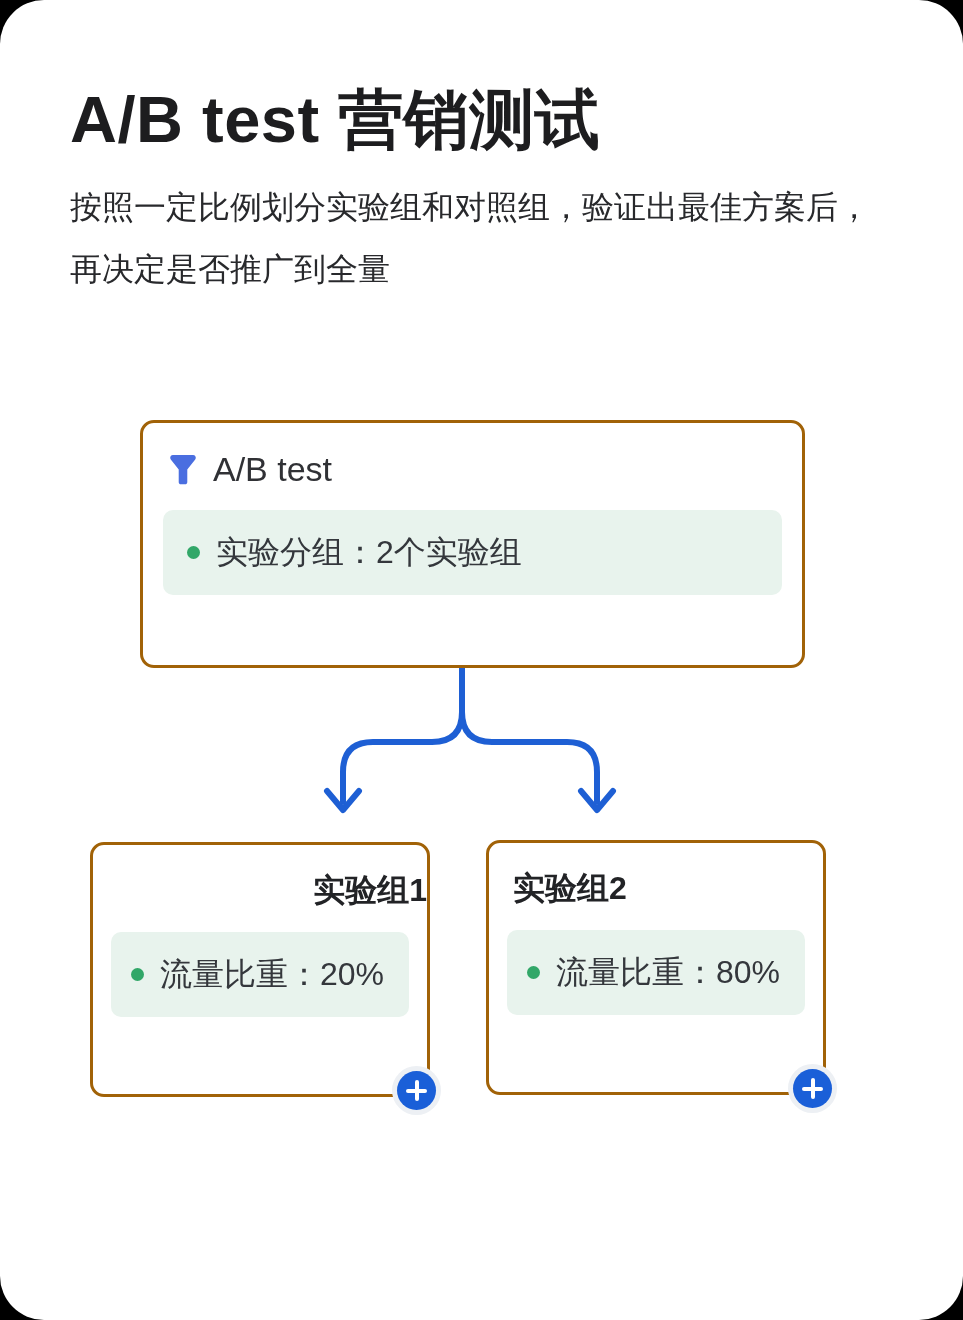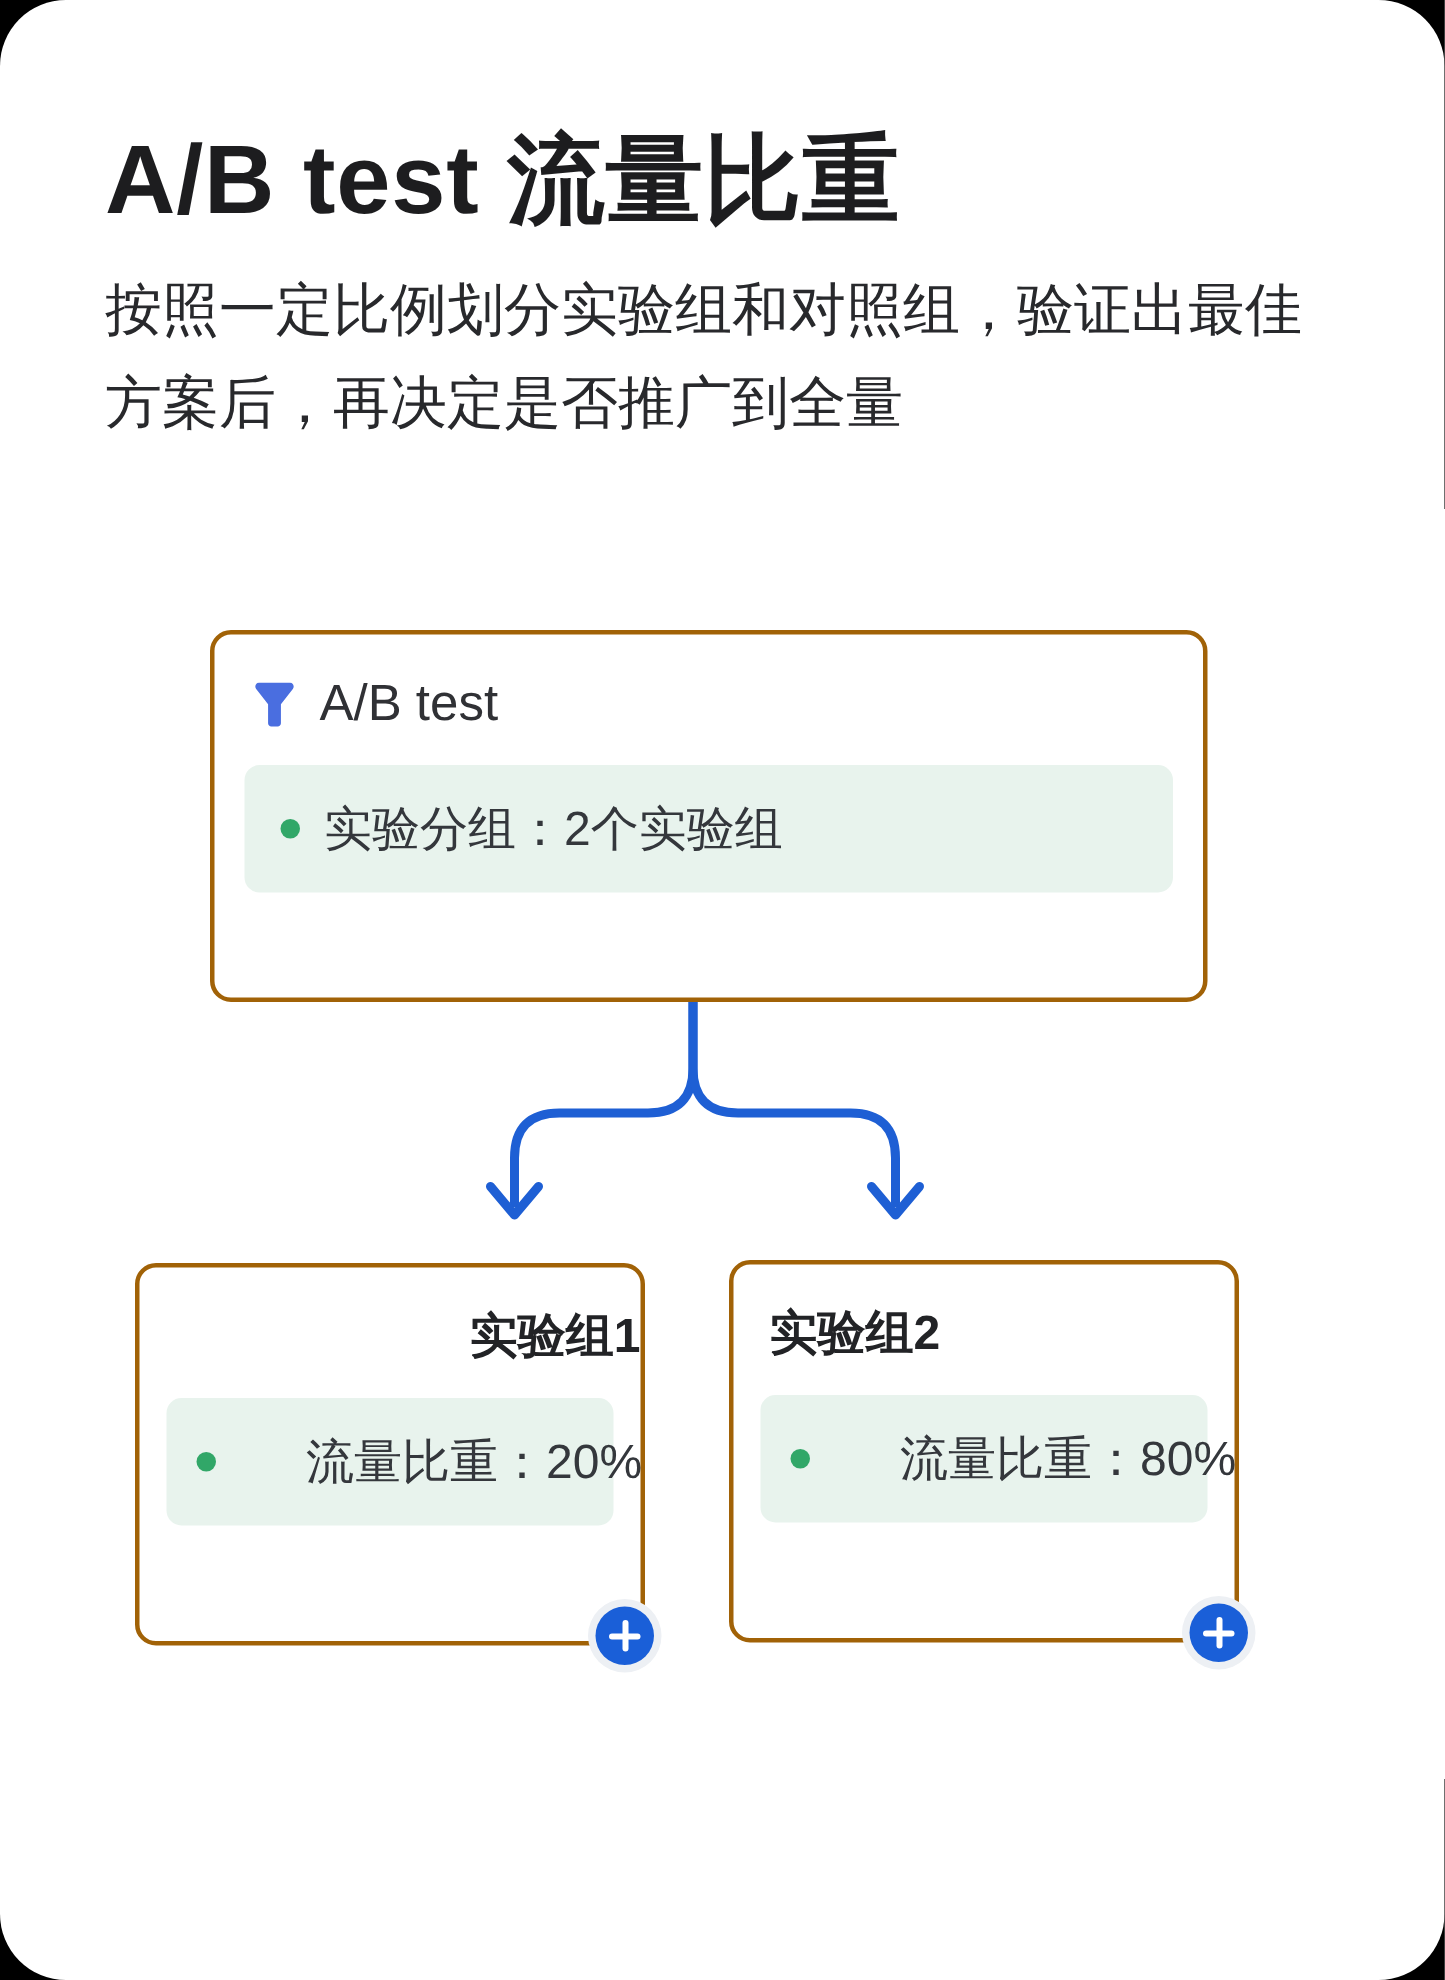--- a/index.html
+++ b/index.html
@@ -29,21 +29,21 @@
     color: #1d1d1f;
     letter-spacing: 0.5px;
     white-space: nowrap;
   }
   .page-desc {
     position: absolute;
     left: 70px;
     top: 176px;
     margin: 0;
     width: 820px;
-    font-size: 38px;
+    font-size: 32px;
     line-height: 62px;
     font-weight: 400;
     color: #28292c;
   }
 
   
   .connector {
     position: absolute;
     left: 0;
     top: 0;
@@ -120,21 +120,20 @@
   .node-child-2 { left: 486px; top: 840px; }
   .child-title {
     margin: 24px 0 0 24px;
     font-size: 32px;
     font-weight: 600;
     color: #222326;
   }
   .node-child .tag {
     margin: 19px 18px 0 18px;
     padding: 0 20px;
-    gap: 44px;
   }
 
   
   .add-btn {
     position: absolute;
     right: -9px;
     bottom: -16px;
     width: 39px;
     height: 39px;
     border-radius: 50%;
@@ -170,21 +169,21 @@
     top: 0;
     width: 4px;
     height: 21px;
   }
 </style>
 </head>
 <body>
 
 <div class="canvas">
 
-  <h1 class="page-title">A/B test 流量比重</h1>
+  <h1 class="page-title">A/B test 营销测试</h1>
   <p class="page-desc">按照一定比例划分实验组和对照组，验证出最佳方案后，再决定是否推广到全量</p>
 
   <svg class="connector" width="963" height="1320" viewBox="0 0 963 1320" aria-hidden="true">
     <path d="M462 668 V712 Q462 742 432 742 H373 Q343 742 343 772 V802"></path>
     <path d="M327 791 L343 810 L359 791"></path>
     <path d="M462 668 V712 Q462 742 492 742 H567 Q597 742 597 772 V802"></path>
     <path d="M581 791 L597 810 L613 791"></path>
   </svg>
 
   <section class="node node-root">

